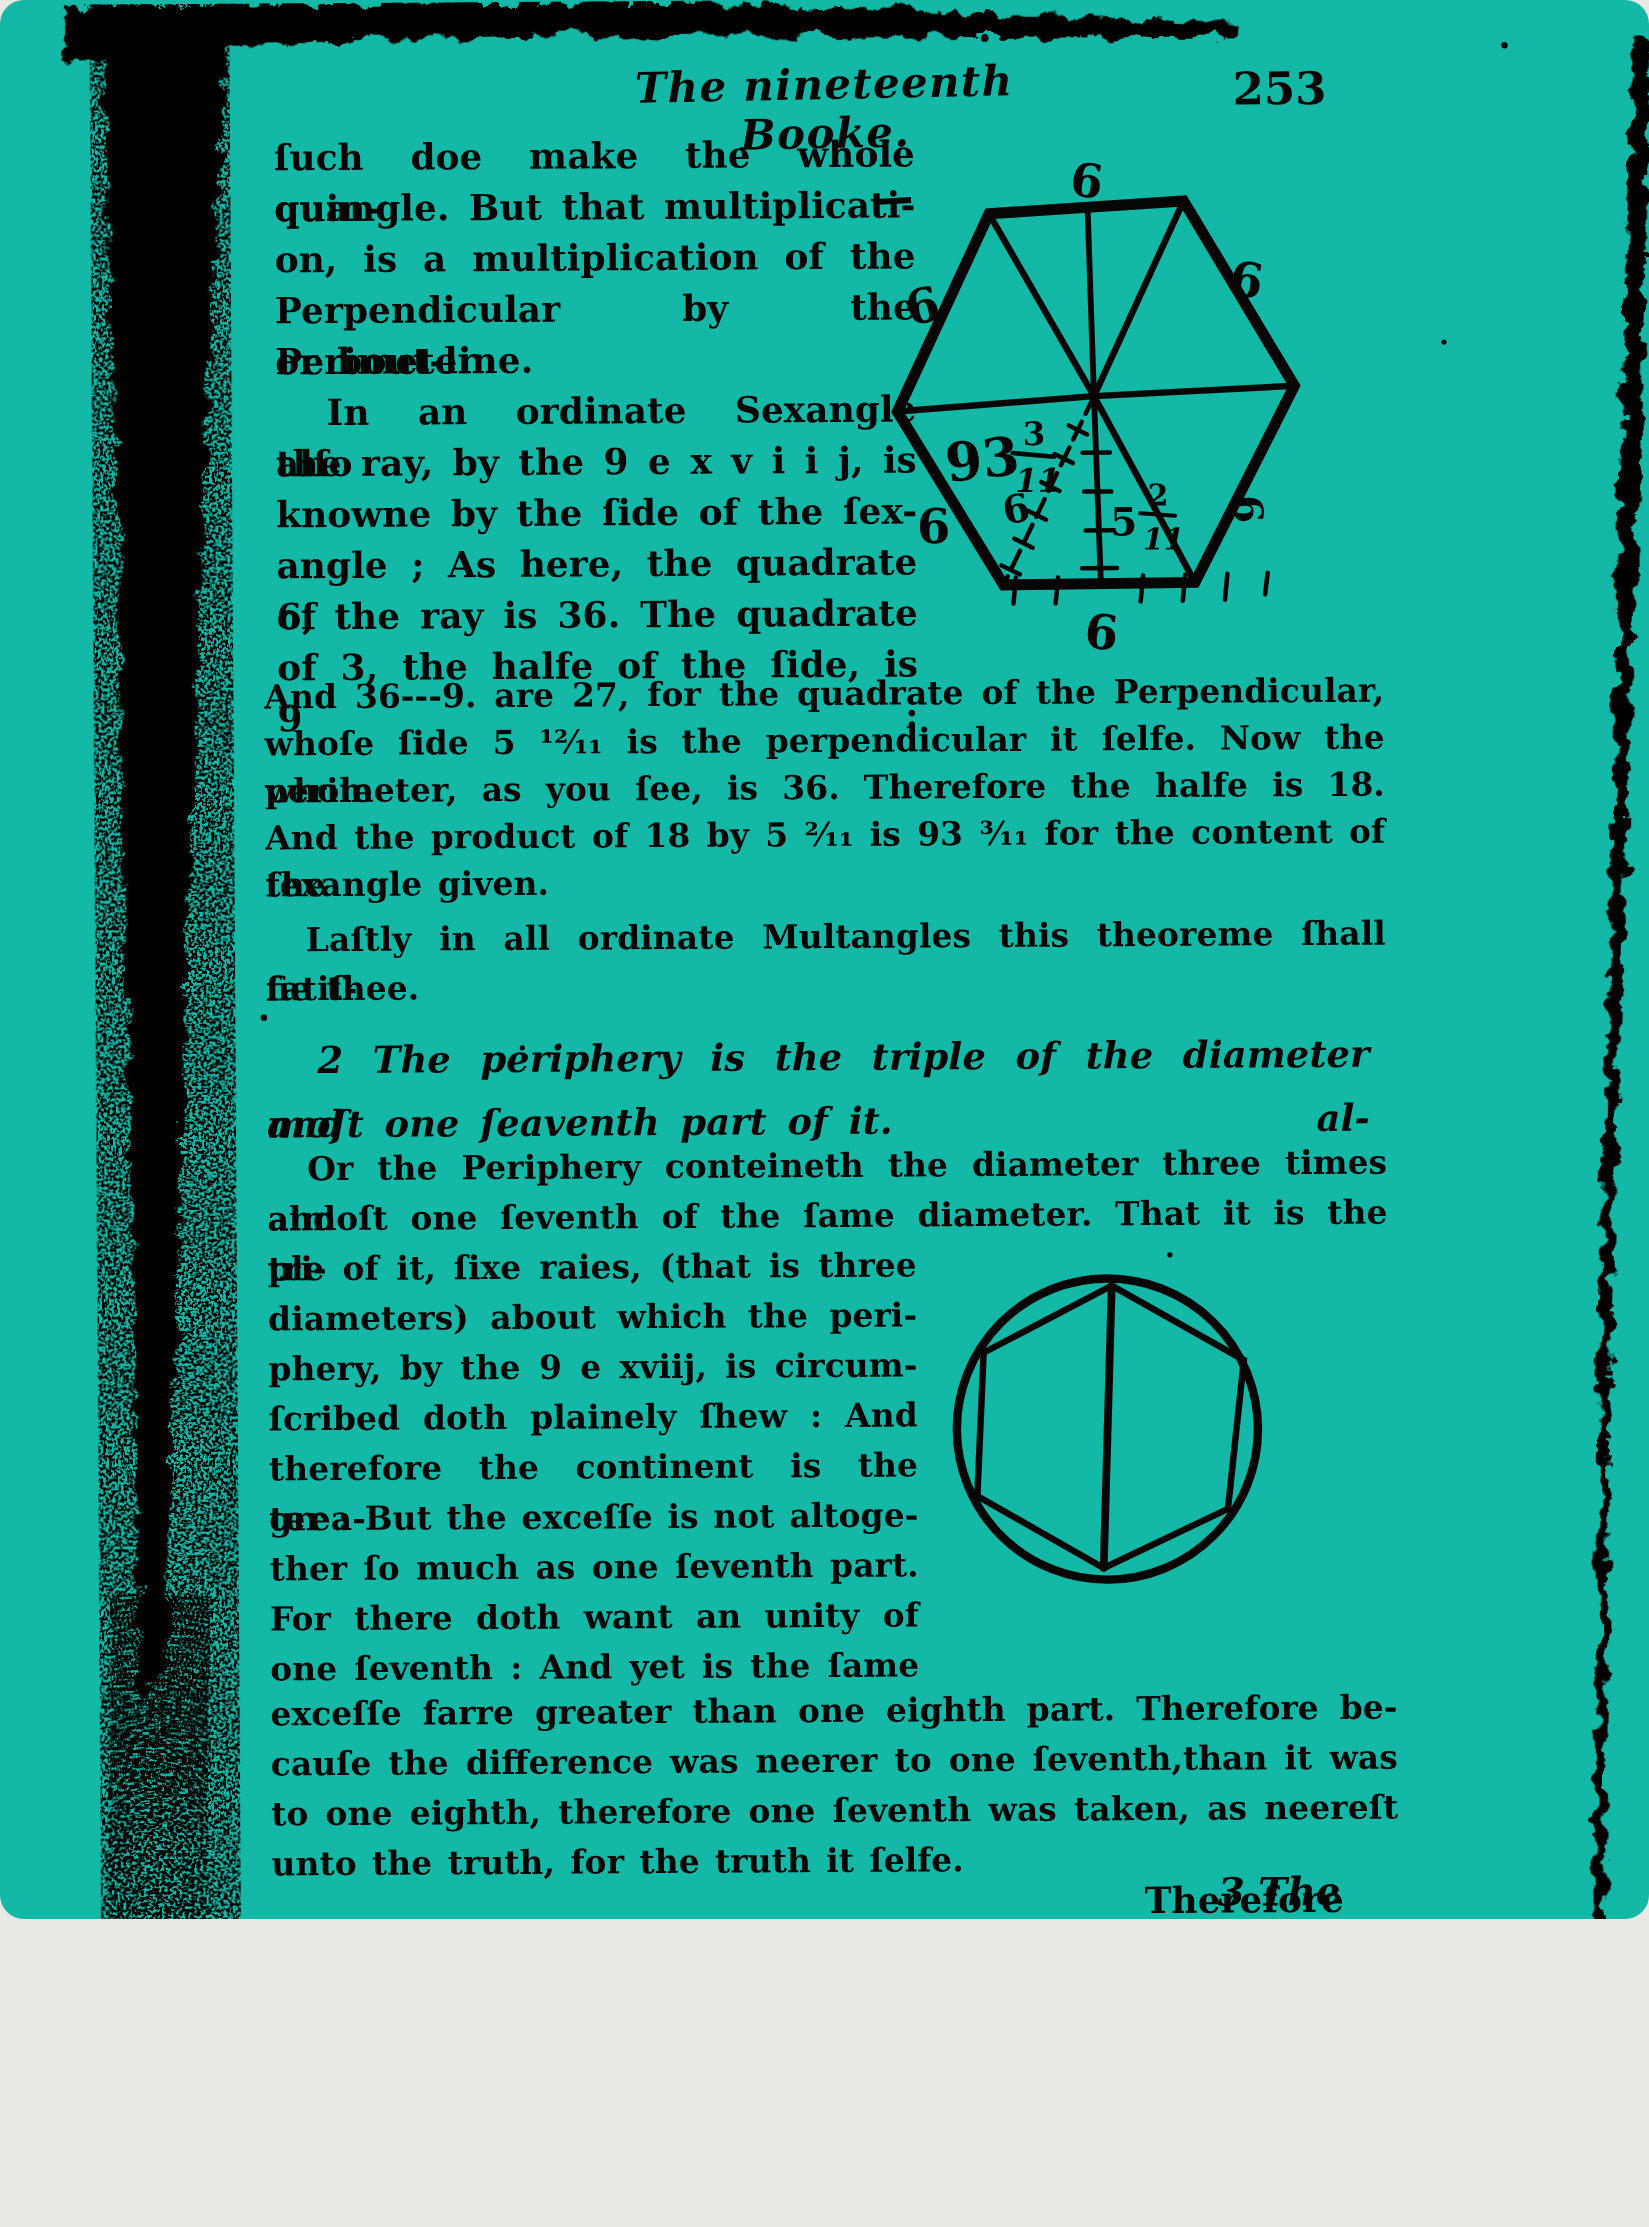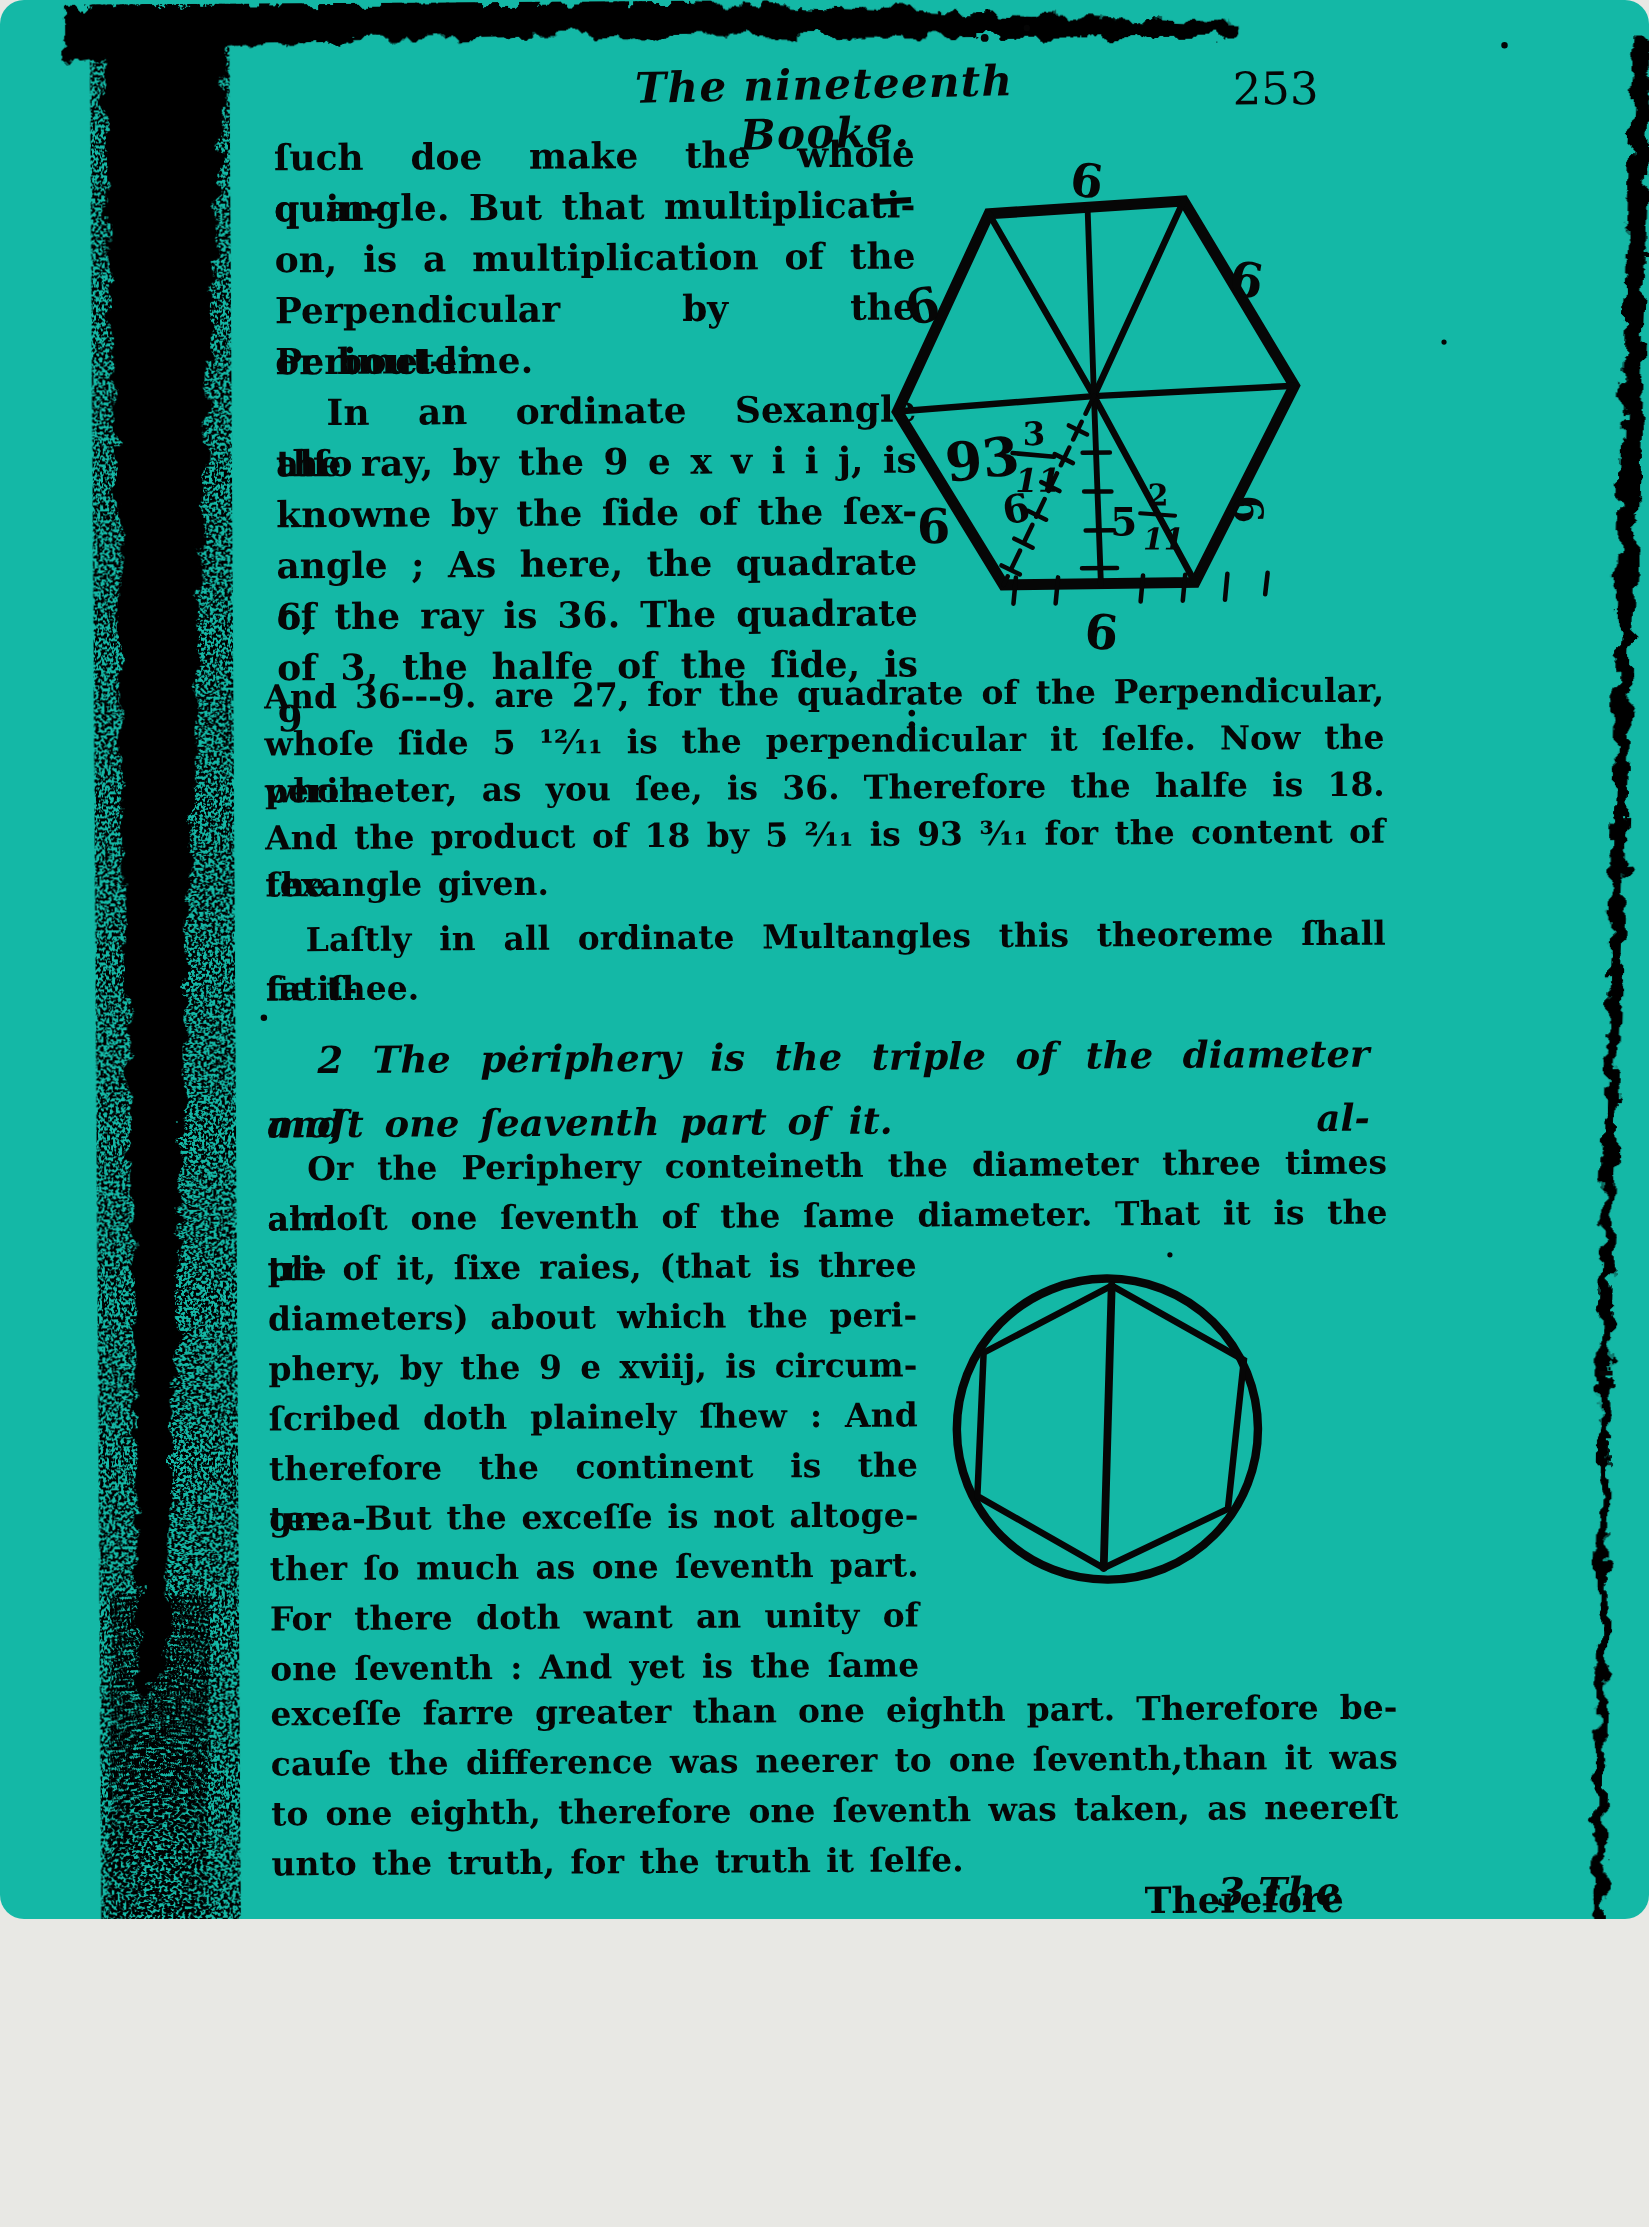--- a/index.html
+++ b/index.html
@@ -16,21 +16,21 @@
     transform:rotate(-0.35deg); transform-origin:50% 0; }
   .block { position:absolute; font-weight:bold; }
   .line { white-space:nowrap; }
   .j { white-space:normal; text-align:justify; text-align-last:justify; -moz-text-align-last:justify; }
   .header-title {
     position:absolute; left:571px; top:60px; width:506px;
     font-size:42px; font-style:italic; font-weight:bold;
     letter-spacing:1.3px; text-align:center;
     transform:rotate(-0.8deg);
   }
-  .page-number { position:absolute; left:1232px; top:65px; font-size:45px; font-weight:normal; }
+  .page-number { position:absolute; left:1232px; top:65px; font-size:45px; font-weight:bold; }
   .col1 { left:273px; top:129px; width:641px; font-size:36px; }
   .col1 .line { line-height:51px; height:51px; word-spacing:6.5px; }
   .fw1 { left:260px; top:670px; width:1120px; font-size:33px; }
   .fw1 .line { line-height:47px; height:47px; word-spacing:3.9px; }
   .fw2 { left:260px; top:912px; width:1120px; font-size:33px; }
   .fw2 .line { line-height:49px; height:49px; word-spacing:3.9px; }
   .heading { left:260px; top:1025px; width:1103px; font-size:37px; font-style:italic; }
   .heading .line { line-height:64px; height:64px; word-spacing:7.8px; }
   .fw3 { left:260px; top:1141px; width:1120px; font-size:33px; }
   .fw3 .line { line-height:50px; height:50px; word-spacing:3.9px; }

